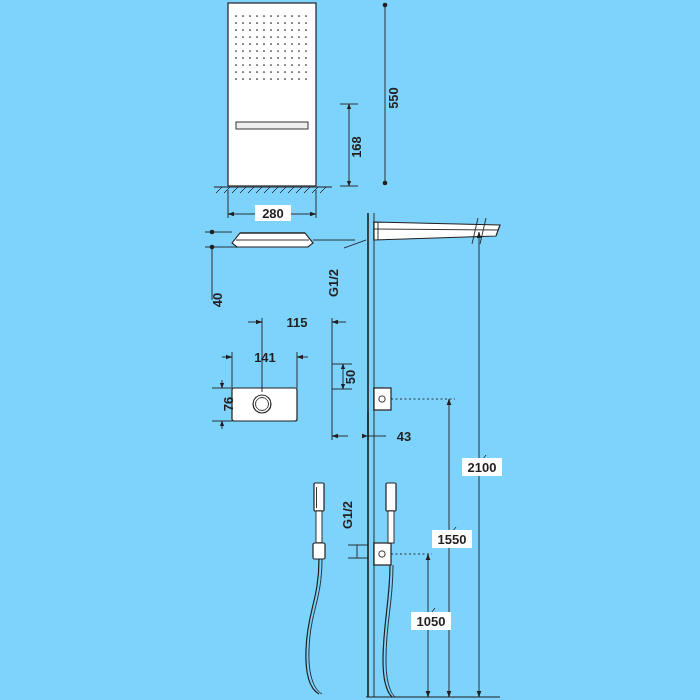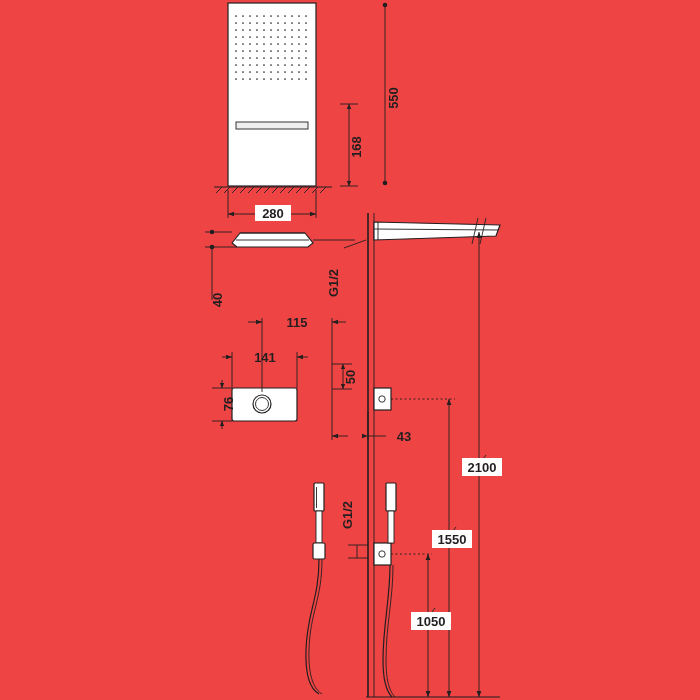--- a/index.html
+++ b/index.html
@@ -7,21 +7,21 @@
     padding: 0;
     background: #ffffff;
   }
   body {
     font-family: "Liberation Sans", sans-serif;
   }
   #sheet {
     position: relative;
     width: 700px;
     height: 700px;
-    background: #ef4444;
+    background: #7dd3fc;
     overflow: hidden;
   }
   #sheet svg {
     position: absolute;
     left: 0;
     top: 0;
   }
   .dimtext {
     font-family: "Liberation Sans", sans-serif;
     font-size: 13px;

